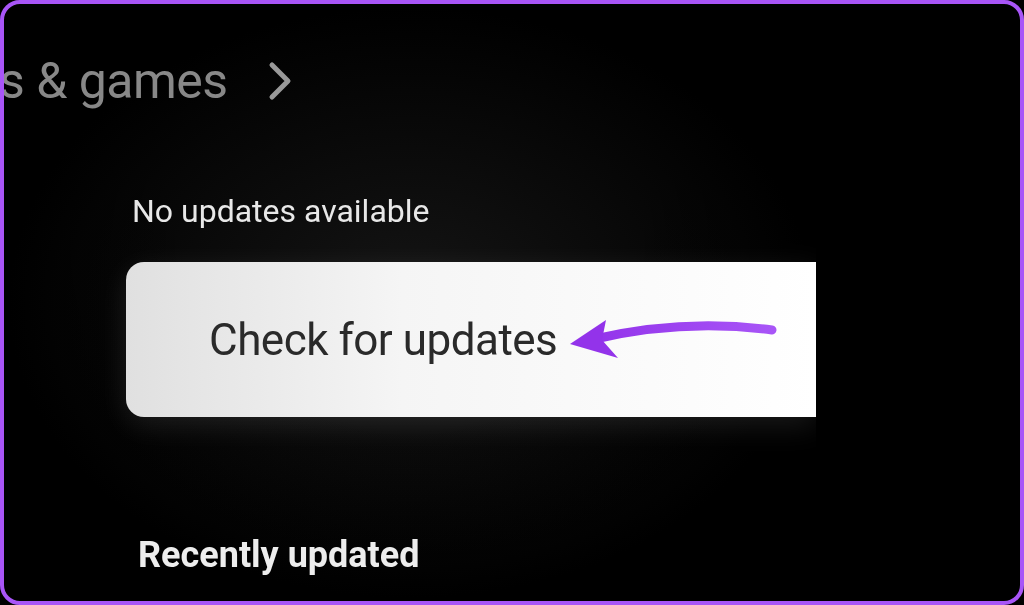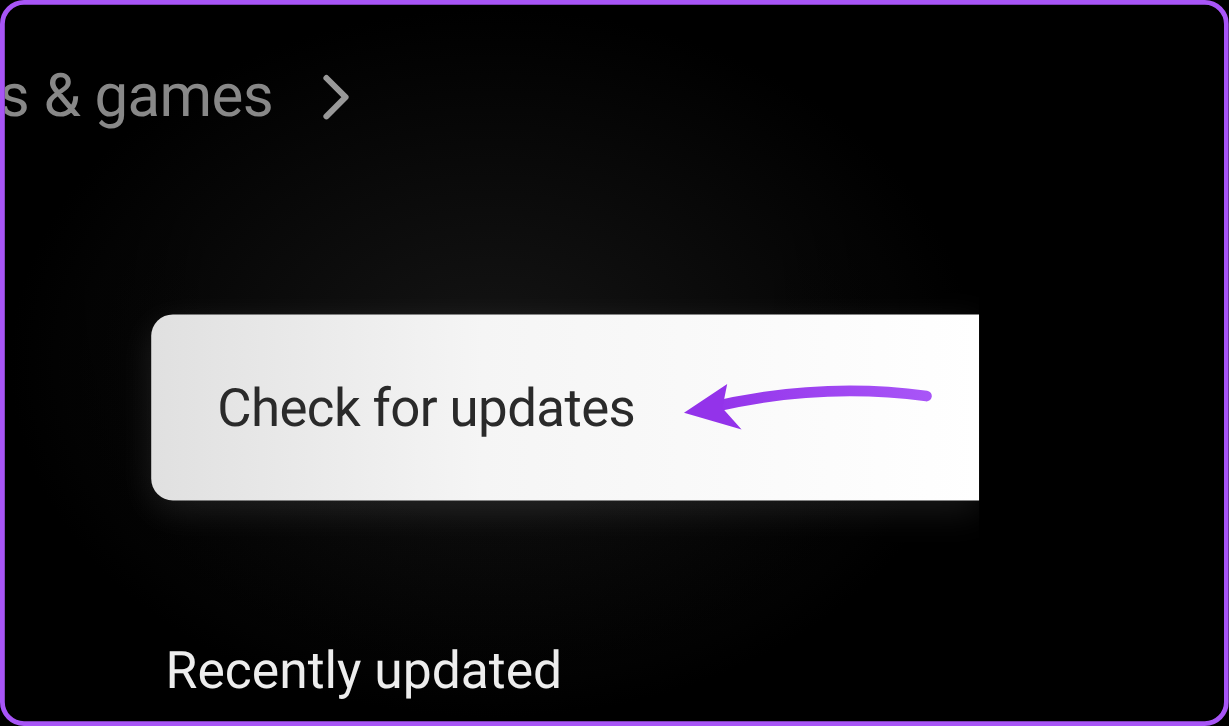--- a/index.html
+++ b/index.html
@@ -93,29 +93,30 @@
       align-items: center;
       padding-left: 55px;
       box-shadow: 0 8px 30px rgba(255,255,255,0.1);
     }
     
     .check-button-text {
       color: #2a2a2a;
       font-size: 44px;
       font-weight: 400;
       letter-spacing: -0.5px;
+      margin-left: 28px;
     }
     
     .recently-updated {
       position: absolute;
       top: 530px;
       left: 134px;
       color: #ededed;
-      font-size: 43px;
-      font-weight: 400;
+      font-size: 36px;
+      font-weight: 700;
     }
     
     .arrow-annotation {
       position: absolute;
       top: 296px;
       left: 558px;
       pointer-events: none;
     }
     
     .vignette {
@@ -137,20 +138,21 @@
 
   <div class="breadcrumb">
     <span class="breadcrumb-prev">s &amp; games</span>
     <span class="chevron">
       <svg width="26" height="40" viewBox="0 0 26 40">
         <path d="M 4 4 L 20 20 L 4 36" stroke="#999999" stroke-width="5" fill="none" stroke-linecap="round" stroke-linejoin="round"></path>
       </svg>
     </span>
   </div>
 
+  <div class="status-text">No updates available</div>
 
   <div class="check-button">
     <span class="check-button-text">Check for updates</span>
   </div>
 
   <div class="recently-updated">Recently updated</div>
 
   <div class="arrow-annotation">
     <svg width="220" height="70" viewBox="0 0 220 70">
       <defs>

